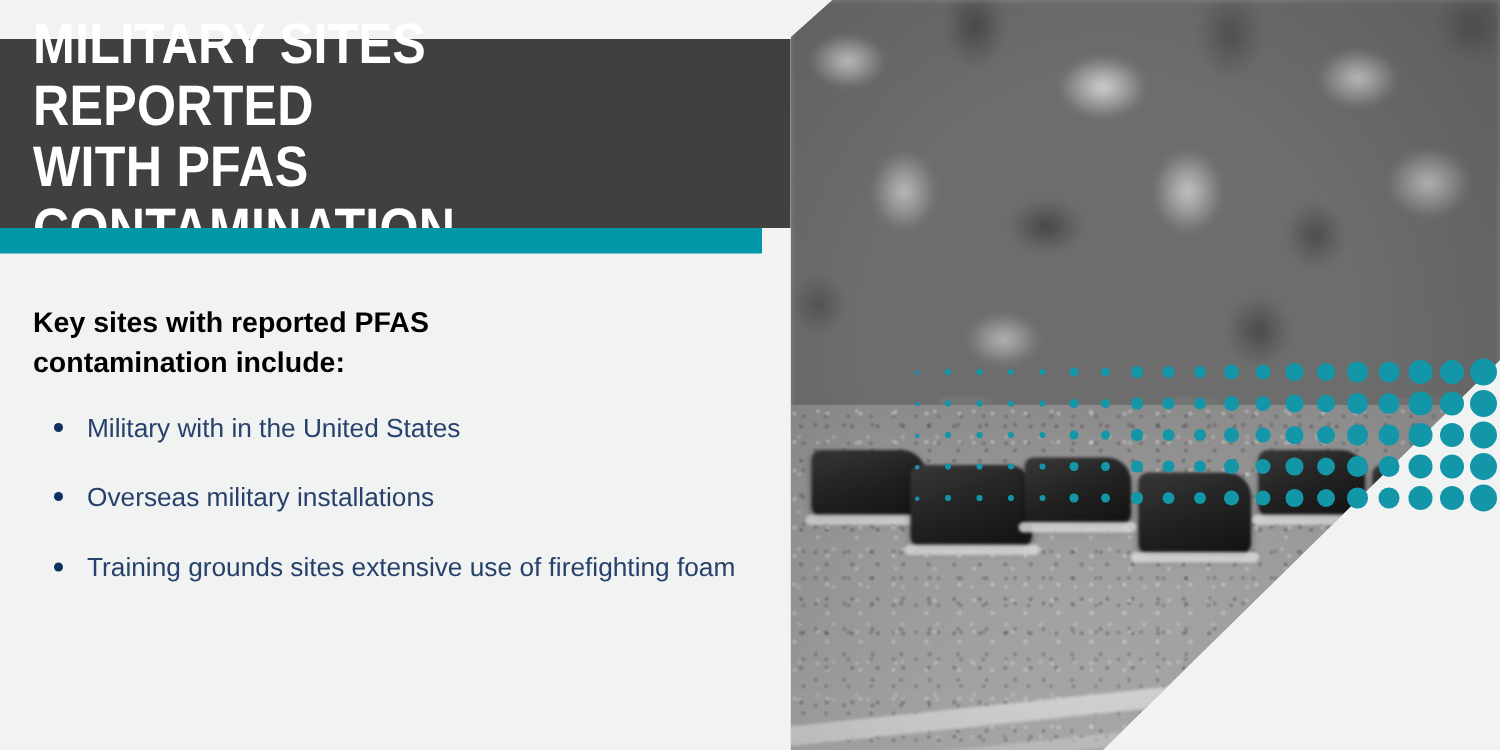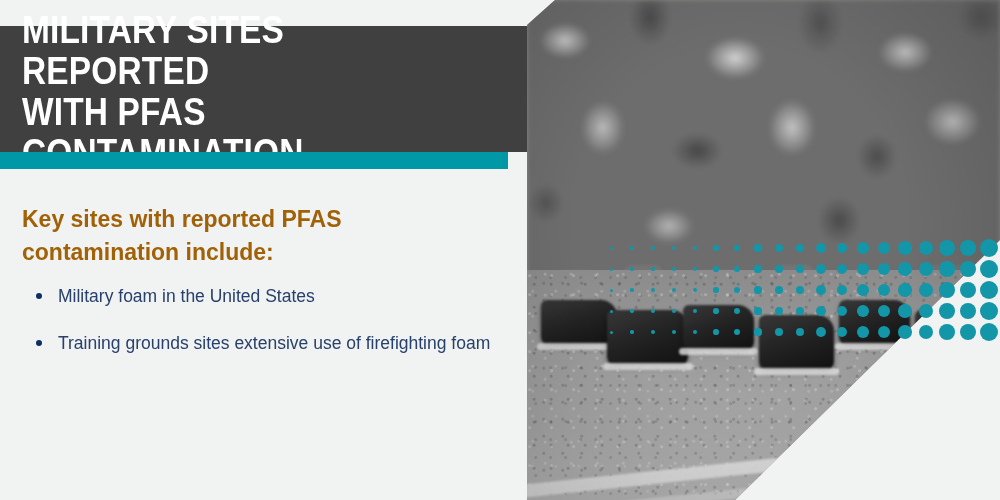--- a/index.html
+++ b/index.html
@@ -59,23 +59,23 @@
   }
 
   .body-wrap {
     position: absolute;
     left: 22px;
     top: 203px;
     width: 470px;
     z-index: 4;
   }
   .lead {
-    color: #a16207;
+    color: #000000;
     font-weight: 700;
-    font-size: 23px;
+    font-size: 19px;
     line-height: 1.42;
     margin: 0 0 14px 0;
     max-width: 360px;
   }
   ul.bullets {
     margin: 0;
     padding: 0;
     list-style: none;
   }
   ul.bullets li {
@@ -267,21 +267,25 @@
     <div class="title-text">MILITARY SITES REPORTED
 WITH PFAS CONTAMINATION</div>
   </div>
   <div class="teal-bar"></div>
 
   <div class="body-wrap">
     <p class="lead">Key sites with reported PFAS contamination include:</p>
     <ul class="bullets">
       <li>
         <span class="dot"></span>
-        <span>Military foam in the United States</span>
+        <span>Military with in the United States</span>
+      </li>
+      <li>
+        <span class="dot"></span>
+        <span>Overseas military installations</span>
       </li>
       <li>
         <span class="dot"></span>
         <span>Training grounds sites extensive use of firefighting foam</span>
       </li>
     </ul>
   </div>
 
   <div class="dot-grid" id="dot-grid" style="left: 0px; top: 0px; width: 1000px; height: 500px;">
       <span class="d" style="width: 3px; height: 3px; left: 609.5px; top: 246.5px; background: rgb(18, 150, 168);"></span>

